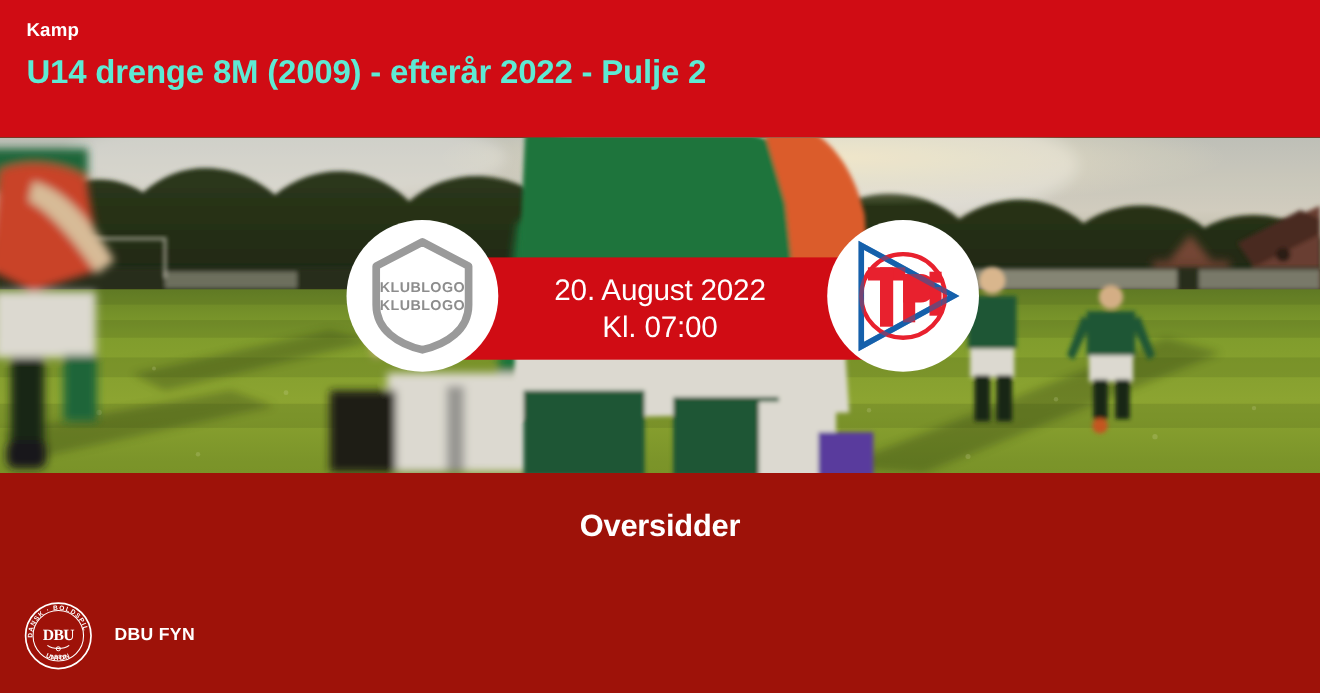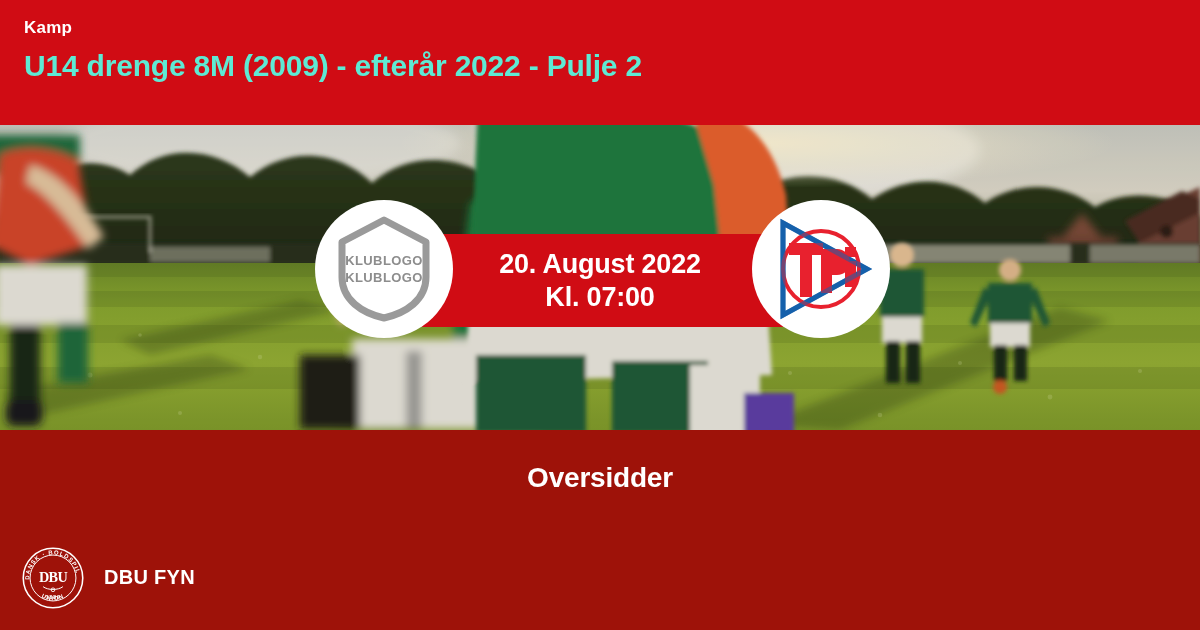--- a/index.html
+++ b/index.html
@@ -35,21 +35,21 @@
   .photo svg { display:block; width:1200px; height:305px; }
 
   
   .datebar {
     position:absolute; left:380px; top:234px; width:440px; height:93px;
     background:#d00c14; z-index:2;
     display:flex; flex-direction:column;
     align-items:center; justify-content:center;
   }
   .datebar .line {
-    color:#ffffff; font-size:27px; font-weight:bold;
+    color:#ffffff; font-size:27px; font-weight:normal;
     line-height:33px; letter-spacing:-.2px; white-space:nowrap;
   }
 
   .logo-circle {
     position:absolute; top:200px; width:138px; height:138px;
     border-radius:50%; background:#ffffff; z-index:3;
     display:flex; align-items:center; justify-content:center;
   }
   .logo-circle.left  { left:315px; }
   .logo-circle.right { left:752px; }
@@ -80,21 +80,21 @@
 
   
   .footer {
     position:absolute; left:0; top:525px; width:1200px; height:105px;
     background:#9e1209; display:flex; align-items:center;
     padding-left:22px; z-index:2;
   }
   .dbu-seal { width:62px; height:62px; }
   .dbu-seal svg { display:block; width:62px; height:62px; }
   .footer-label {
-    color:#ffffff; font-size:20px; font-weight:bold;
+    color:#ffffff; font-size:16px; font-weight:bold;
     letter-spacing:.3px; margin-left:20px;
   }
 </style>
 </head>
 <body>
 
 <div class="card">
 
   <div class="header">
     <div class="kicker">Kamp</div>

